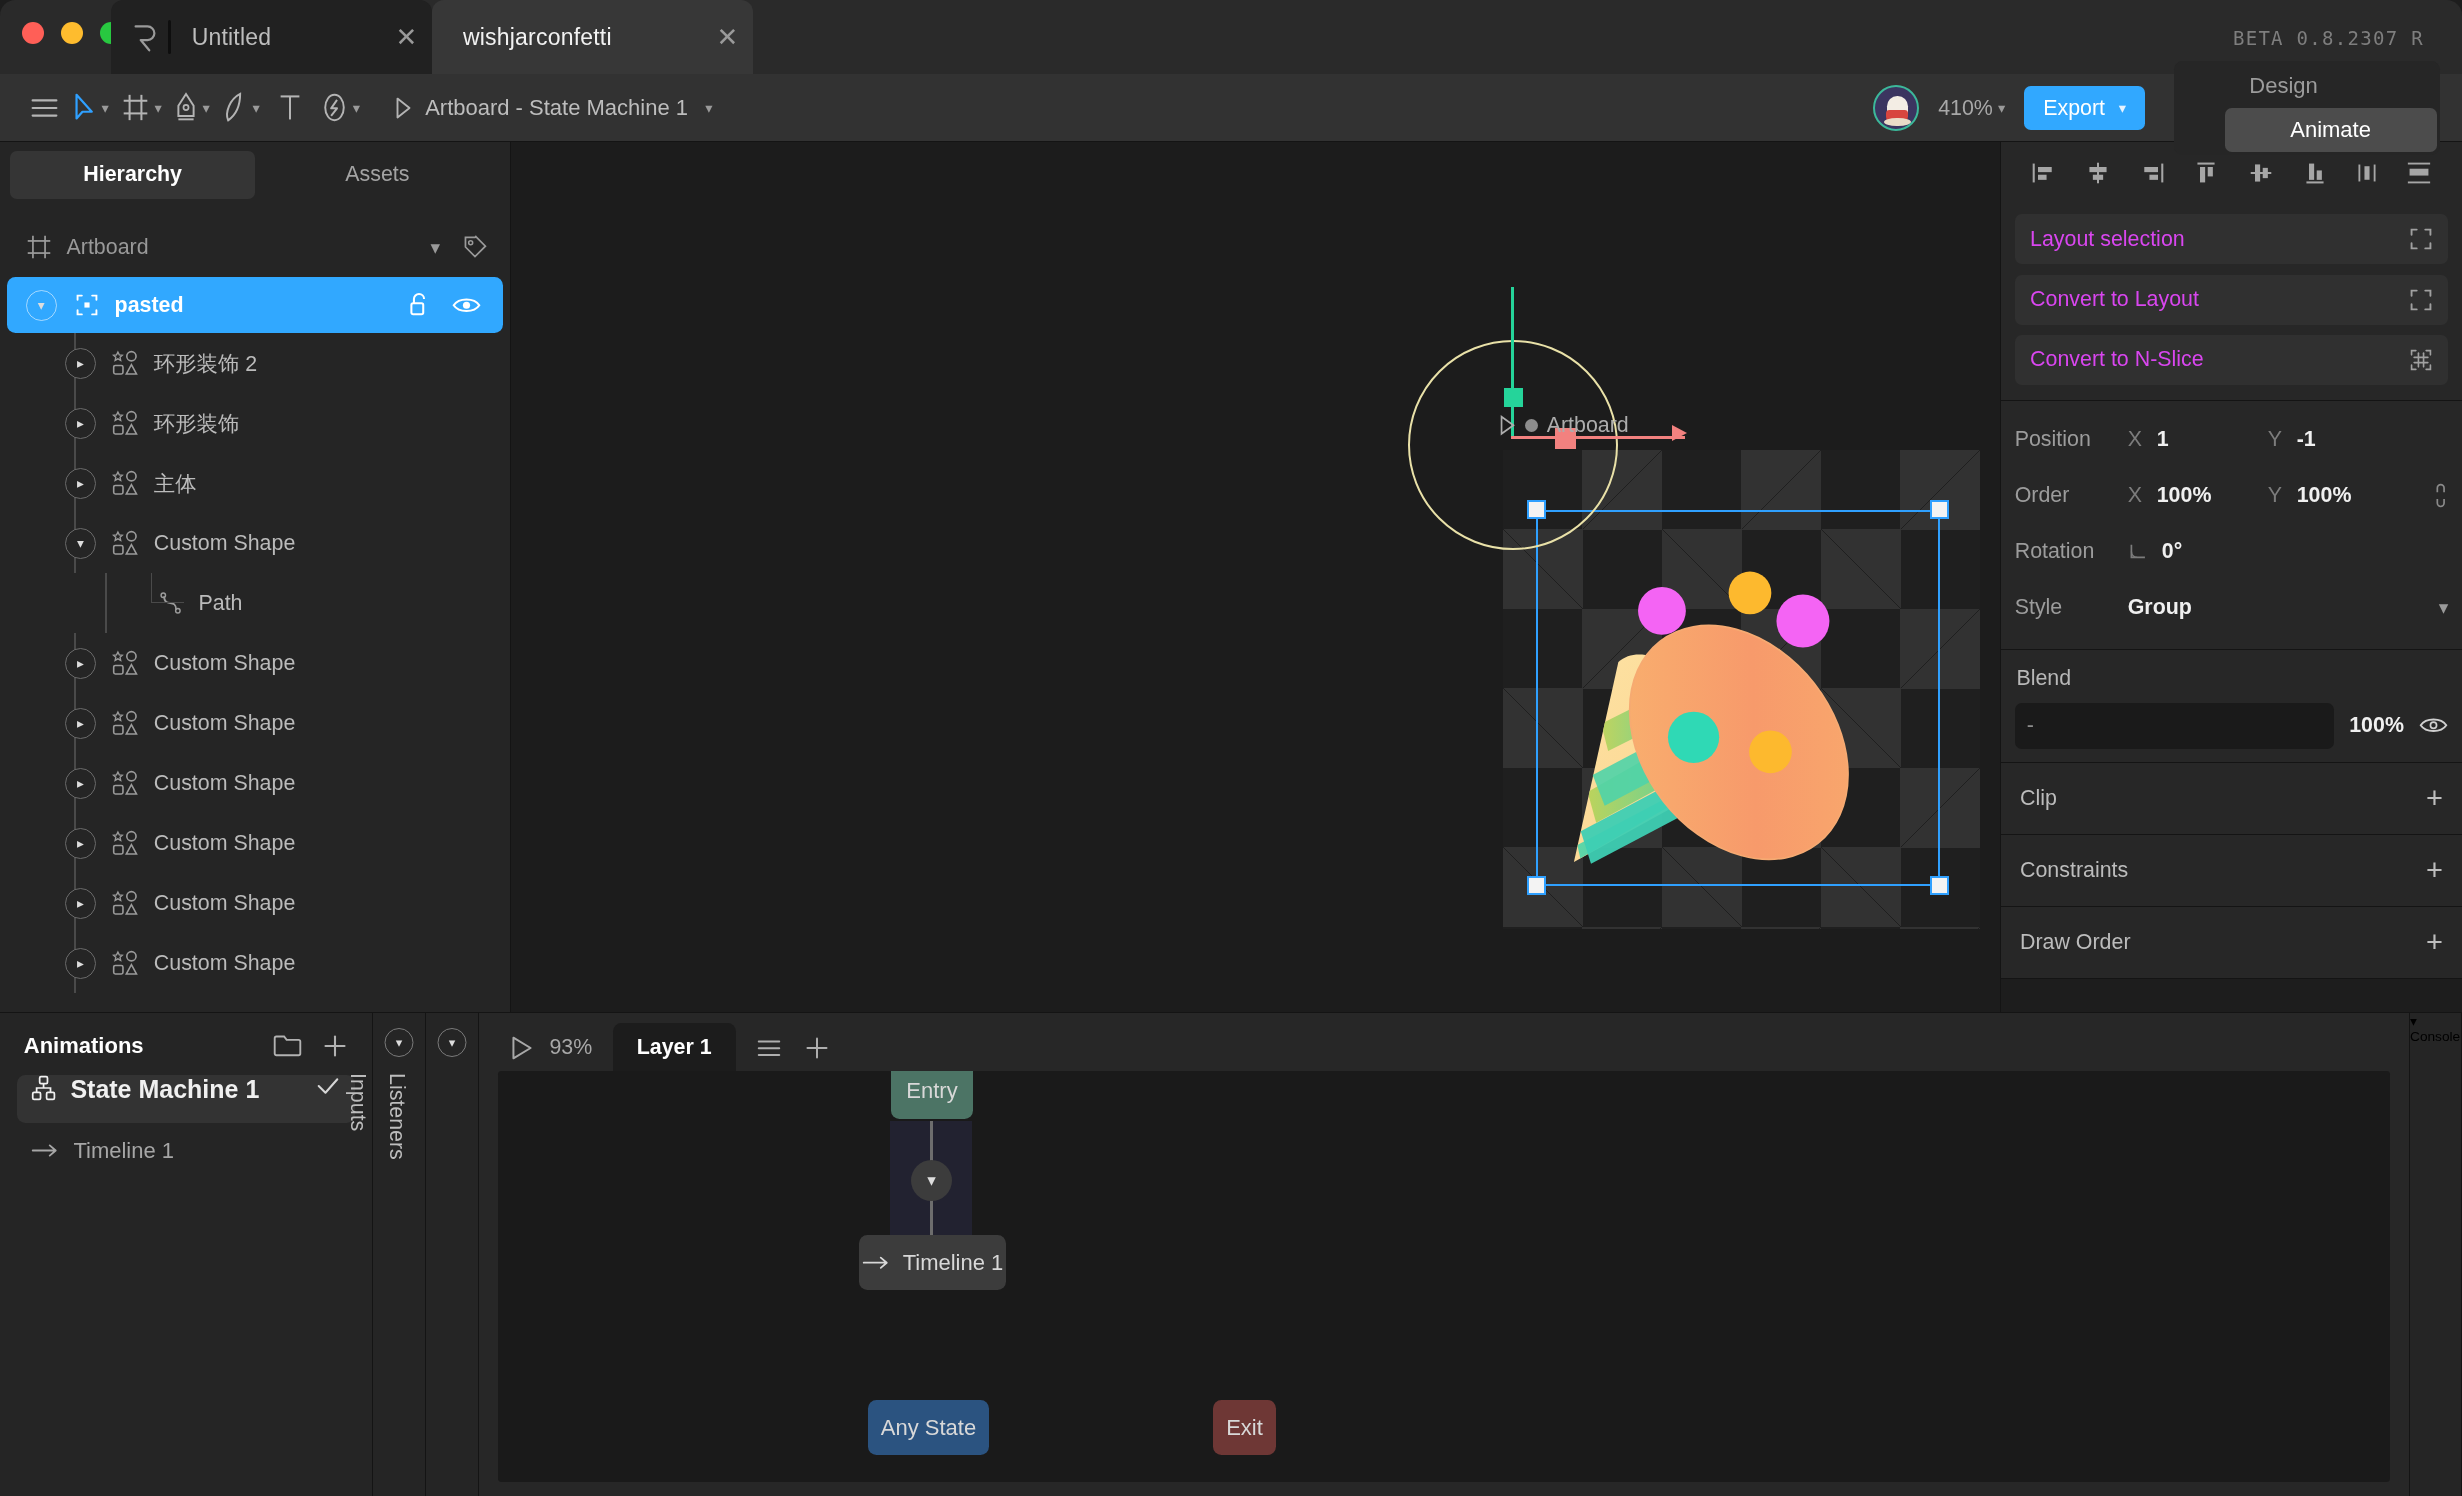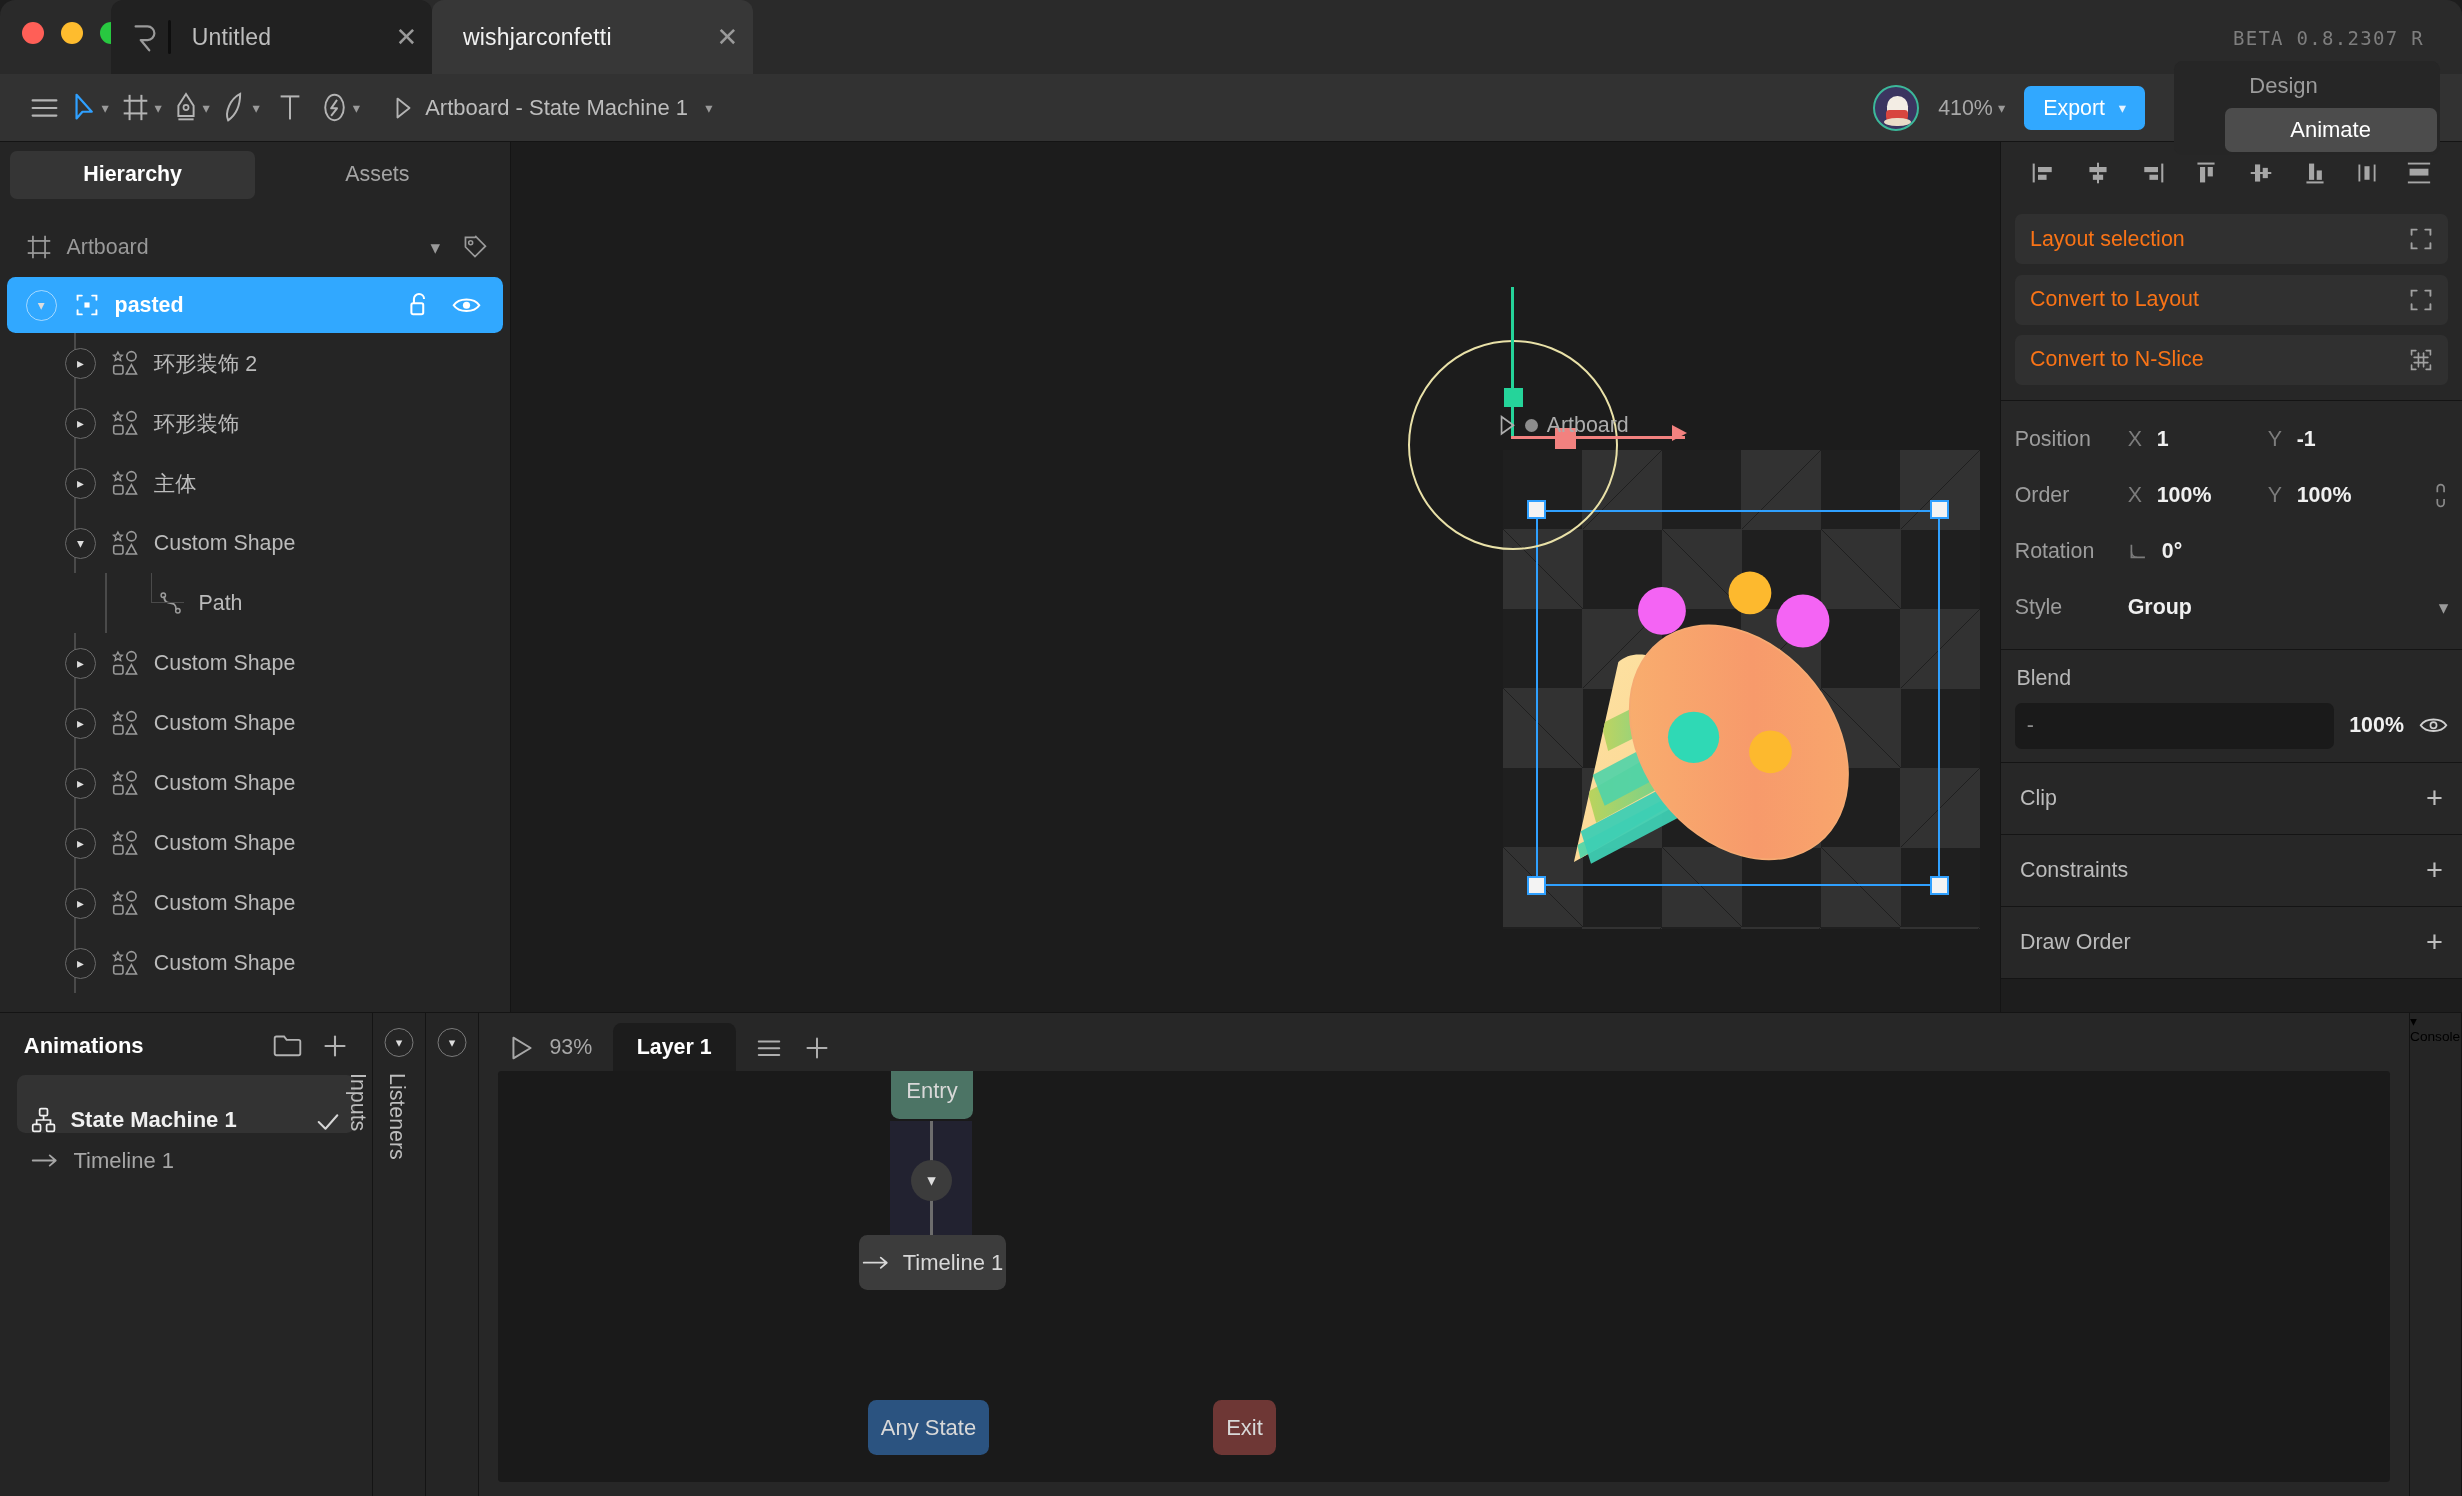--- a/index.html
+++ b/index.html
@@ -174,21 +174,21 @@
 
   
   .right { width: 462px; flex: 0 0 462px; background: #1d1d1d; border-left: 1.7px solid #141414; display: flex; flex-direction: column; }
   .align-bar {
     height: 62px; display: flex; align-items: center; justify-content: space-around;
     background: #272727; padding: 0 15.4px; color: #a6a6a6;
   }
   .sec { background: #272727; border-bottom: 1.7px solid #141414; padding: 10.3px 13.7px 13.7px 13.7px; }
   .rowbtn {
     height: 50px; background: #303030; border-radius: 6.8px; display: flex; align-items: center;
-    padding: 0 15.4px; margin-bottom: 10.3px; color: #f97316; font-size: 21.4px;
+    padding: 0 15.4px; margin-bottom: 10.3px; color: #d946ef; font-size: 21.4px;
   }
   .rowbtn .ic { margin-left: auto; color: #a0a0a0; display: flex; }
   .prow { display: flex; align-items: center; height: 56px; color: #9c9c9c; font-size: 21.4px; }
   .plabel { width: 113px; flex: 0 0 113px; }
   .pax { width: 29px; color: #7c7c7c; }
   .pval { color: #f0f0f0; font-weight: 600; }
   .pcell { display: flex; align-items: center; width: 140px; }
   .blend-title { color: #b7b7b7; font-size: 21.4px; margin: 5.1px 0 12px 1.7px; }
   .blend-row { display: flex; align-items: center; gap: 15.4px; }
   .blend-input { flex: 1; height: 46px; background: #1a1a1a; border-radius: 6.8px; color: #8d8d8d; font-size: 21.4px; display: flex; align-items: center; padding-left: 12px; }
@@ -199,22 +199,22 @@
   }
   .collapse .plus { margin-left: auto; font-size: 29px; color: #bdbdbd; line-height: 1; }
   .right-filler { flex: 1; background: #1d1d1d; }
 
   
   .bottom { height: 484px; flex: 0 0 484px; display: flex; background: #1d1d1d; border-top: 1.7px solid #141414; }
   .anim-panel { width: 373px; flex: 0 0 373px; background: #252525; border-right: 1.7px solid #141414; padding: 15.4px 17px; }
   .anim-head { display: flex; align-items: center; color: #fff; font-size: 22px; font-weight: 600; padding: 5.1px 6.8px 15.4px 6.8px; }
   .anim-head .acts { margin-left: auto; display: flex; gap: 20.5px; color: #b2b2b2; }
   .anim-item {
-    height: 58px; display: flex; align-items: flex-end; gap: 13.7px; padding: 0 13.7px;
-    color: #f0f0f0; font-size: 22px; border-radius: 8.5px;
+    height: 48px; display: flex; align-items: flex-start; gap: 13.7px; padding: 0 13.7px;
+    color: #f0f0f0; font-size: 25px; border-radius: 8.5px;
   }
   .anim-item.active { background: #333333; font-weight: 600; }
   .anim-item .check { margin-left: auto; color: #d6d6d6; }
   .anim-sub { height: 56px; display: flex; align-items: center; gap: 13.7px; padding: 0 13.7px; color: #a6a6a6; font-size: 22px; }
 
   .vtab { width: 53px; flex: 0 0 53px; background: #252525; border-right: 1.7px solid #141414; position: relative; }
   .vtab .circ {
     position: absolute; left: 50%; top: 15.4px; transform: translateX(-50%);
     width: 29px; height: 29px; border-radius: 50%; border: 1.7px solid #7a7a7a;
     display: flex; align-items: center; justify-content: center; color: #ddd; font-size: 13px;

